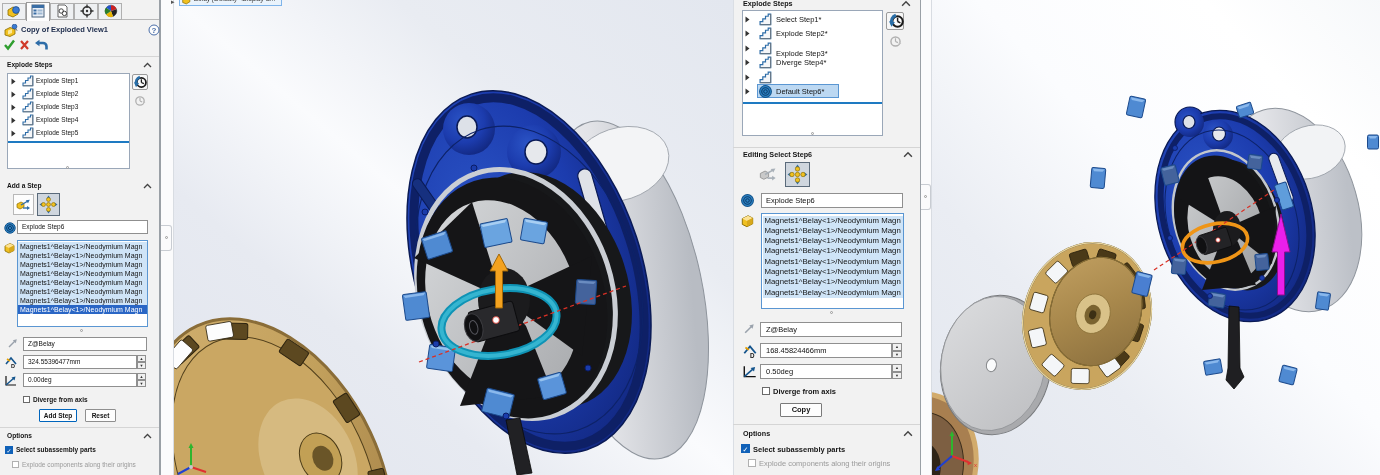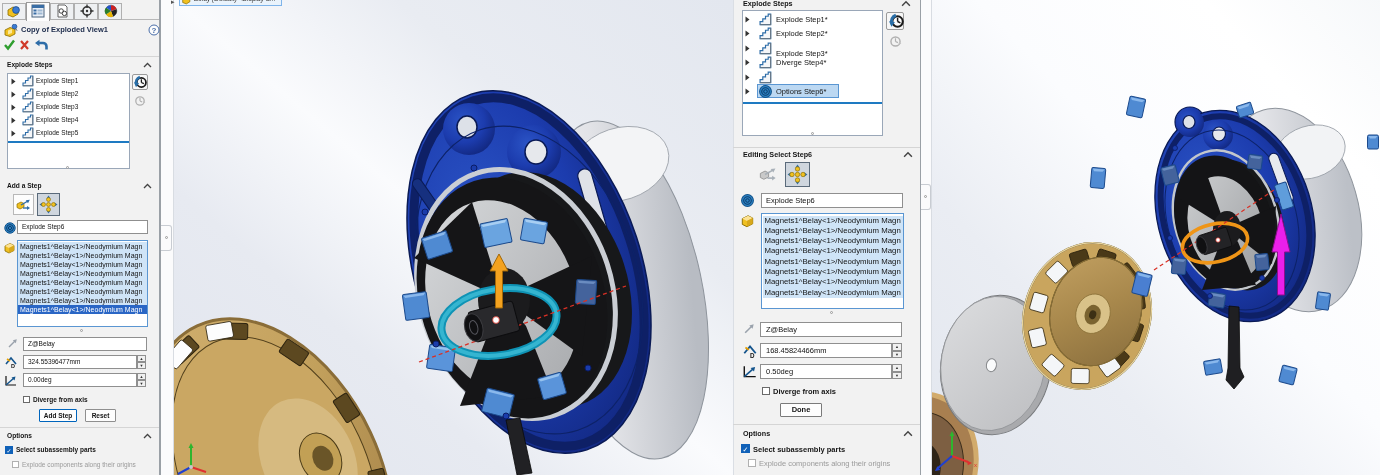--- a/index.html
+++ b/index.html
@@ -458,21 +458,21 @@
         <path d="M1 5 L4.5 1.5 L8 5" fill="none" stroke="#444" stroke-width="1.3"></path>
       </svg>
   <div class="abs lstbox" style="left:9px;top:10px;width:141px;height:126px;border:1px solid #9aa7b8;"></div>
   <div>
   <svg class="abs" style="left:12px;top:15.5px" width="5" height="7" viewBox="0 0 5 7">
           <path d="M0.5 0.5 L4.5 3.5 L0.5 6.5 Z" fill="#333"></path>
         </svg>
   <svg class="abs" style="left:26px;top:12.5px" width="13" height="13" viewBox="0 0 12 12">
           <use href="#stepico"></use>
         </svg>
-  <div class="abs" style="left:43px;top:14.5px;font-size:7.5px;color:#141414;">Explode Step1*</div>
+  <div class="abs" style="left:43px;top:14.5px;font-size:7.5px;color:#141414;">Select Step1*</div>
   <svg class="abs" style="left:12px;top:30.0px" width="5" height="7" viewBox="0 0 5 7">
           <path d="M0.5 0.5 L4.5 3.5 L0.5 6.5 Z" fill="#333"></path>
         </svg>
   <svg class="abs" style="left:26px;top:27.0px" width="13" height="13" viewBox="0 0 12 12">
           <use href="#stepico"></use>
         </svg>
   <div class="abs" style="left:43px;top:29.0px;font-size:7.5px;color:#141414;">Explode Step2*</div>
   <svg class="abs" style="left:12px;top:44.5px" width="5" height="7" viewBox="0 0 5 7">
           <path d="M0.5 0.5 L4.5 3.5 L0.5 6.5 Z" fill="#333"></path>
         </svg>
@@ -494,21 +494,21 @@
           <use href="#stepico"></use>
         </svg>
   <div class="abs" style="left:43px;top:72.5px;font-size:7.5px;color:#141414;margin-top:16px;">Explode Step5*</div>
   <svg class="abs" style="left:12px;top:88.0px" width="5" height="7" viewBox="0 0 5 7">
           <path d="M0.5 0.5 L4.5 3.5 L0.5 6.5 Z" fill="#333"></path>
         </svg>
   <div class="abs" style="left:24px;top:84.0px;width:82px;height:14px;background:#bcd8f2;border:1px solid #5a96d2;"></div>
   <svg class="abs" style="left:26px;top:85.0px" width="13" height="13" viewBox="0 0 11 11">
           <use href="#spiralico"></use>
         </svg>
-  <div class="abs" style="left:43px;top:87.0px;font-size:7.5px;color:#141414;">Options Step6*</div>
+  <div class="abs" style="left:43px;top:87.0px;font-size:7.5px;color:#141414;">Default Step6*</div>
   </div>
   <div class="abs" style="left:10px;top:101.5px;width:139px;height:2px;background:#1e7ac2;"></div>
   <div class="abs dot" style="left:78px;top:132px;"></div>
   <div class="abs" style="left:153px;top:12px;width:18px;height:18px;background:#f7f7f7;border:1px solid #9a9a9a;border-radius:2px;"></div>
   <svg class="abs" style="left:155px;top:13px" width="16" height="16" viewBox="0 0 12 12">
         <circle cx="7.2" cy="6.4" r="3.9" fill="#fdfdfd" stroke="#1a1a1a" stroke-width="1.5"></circle>
         <path d="M7.2 6.4 V3.6 M7.2 6.4 L9.3 7.4" stroke="#1a1a1a" stroke-width="1.1" fill="none"></path>
         <path d="M2.9 8.2 A4.9 4.9 0 0 1 5.9 1.7" fill="none" stroke="#2a6fa8" stroke-width="2.2"></path>
         <path d="M0.8 6.2 L5.2 6.8 L2.6 10.4 Z" fill="#2a6fa8"></path>
       </svg>
@@ -596,21 +596,21 @@
         <path d="M2 11 L10 4" stroke="#14548c" stroke-width="1.4"></path>
         <path d="M11.5 2.5 L7.5 3.5 L10.5 6.5 Z" fill="#14548c"></path>
       </svg>
   <div class="abs field" style="left:27px;top:364px;width:132px;height:15px;font-size:7.5px;line-height:13px;padding-left:5px;">0.50deg</div>
   <div class="abs spin" style="left:159px;top:364px;width:10px;height:7.5px;">▲</div>
   <div class="abs spin" style="left:159px;top:371.5px;width:10px;height:7.5px;">▼</div>
 
   <div class="abs cb" style="left:29px;top:387px;width:8px;height:8px;"></div>
   <div class="abs" style="left:40px;top:387px;font-size:7.5px;font-weight:bold;color:#141414;">Diverge from axis</div>
 
-  <div class="abs" style="left:47px;top:403px;width:42px;height:14px;background:#fdfdfd;border:1px solid #7a7a7a;border-radius:1px;font-size:7.5px;font-weight:bold;color:#141414;text-align:center;line-height:12px;">Done</div>
+  <div class="abs" style="left:47px;top:403px;width:42px;height:14px;background:#fdfdfd;border:1px solid #7a7a7a;border-radius:1px;font-size:7.5px;font-weight:bold;color:#141414;text-align:center;line-height:12px;">Copy</div>
 
   <div class="hline abs" style="left:0;top:424px;width:187px;"></div>
   <div class="abs sechead" style="left:10px;top:429px;font-size:7.2px;">Options</div>
   <svg class="abs" style="left:170px;top:430px" width="10" height="7" viewBox="0 0 9 6">
         <path d="M1 5 L4.5 1.5 L8 5" fill="none" stroke="#444" stroke-width="1.3"></path>
       </svg>
   <div class="abs cbc" style="left:8px;top:444px;width:9px;height:9px;font-size:7px;line-height:9px;">✓</div>
   <div class="abs" style="left:20px;top:445px;font-size:7.5px;font-weight:bold;color:#141414;">Select subassembly parts</div>
   <div class="abs cb" style="left:15px;top:459px;width:8px;height:8px;border-color:#b0b0b0;"></div>
   <div class="abs" style="left:26px;top:459px;font-size:7.5px;color:#9a9a9a;">Explode components along their origins</div>

